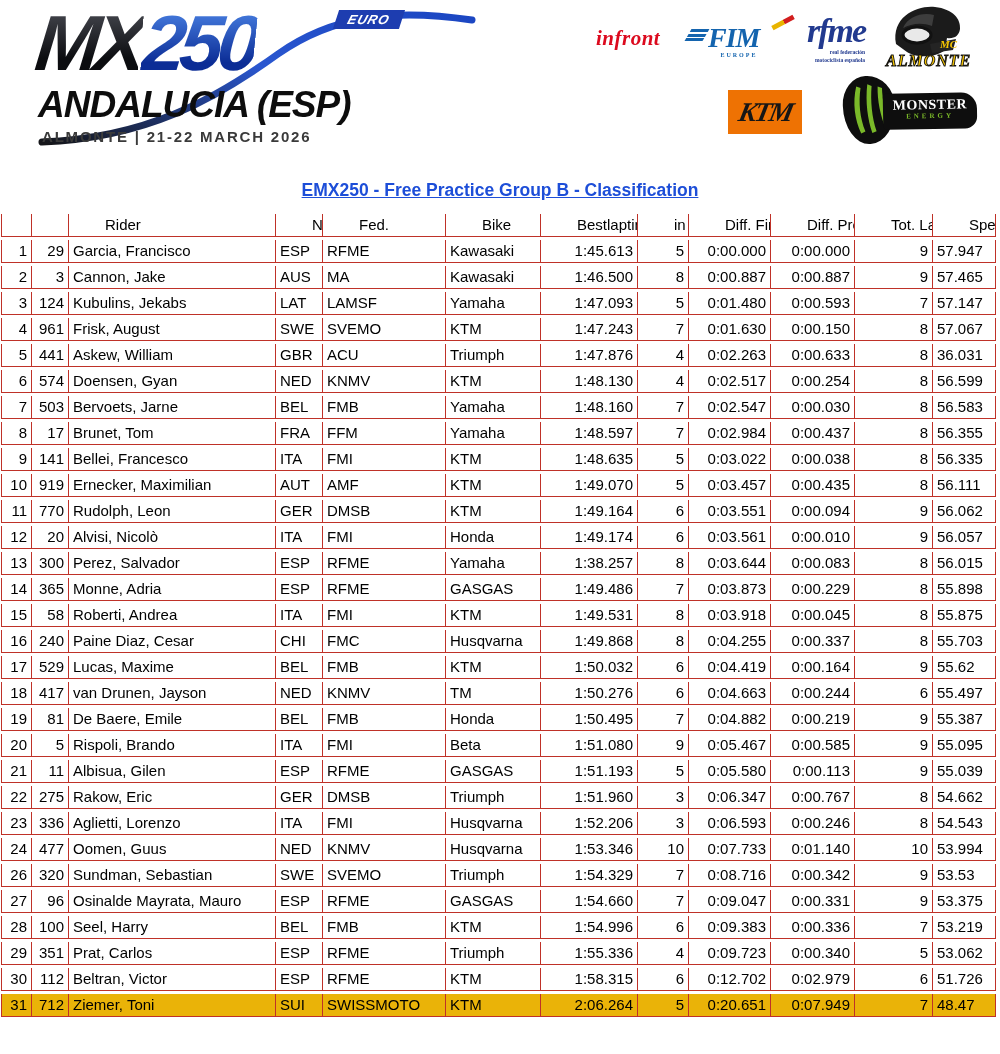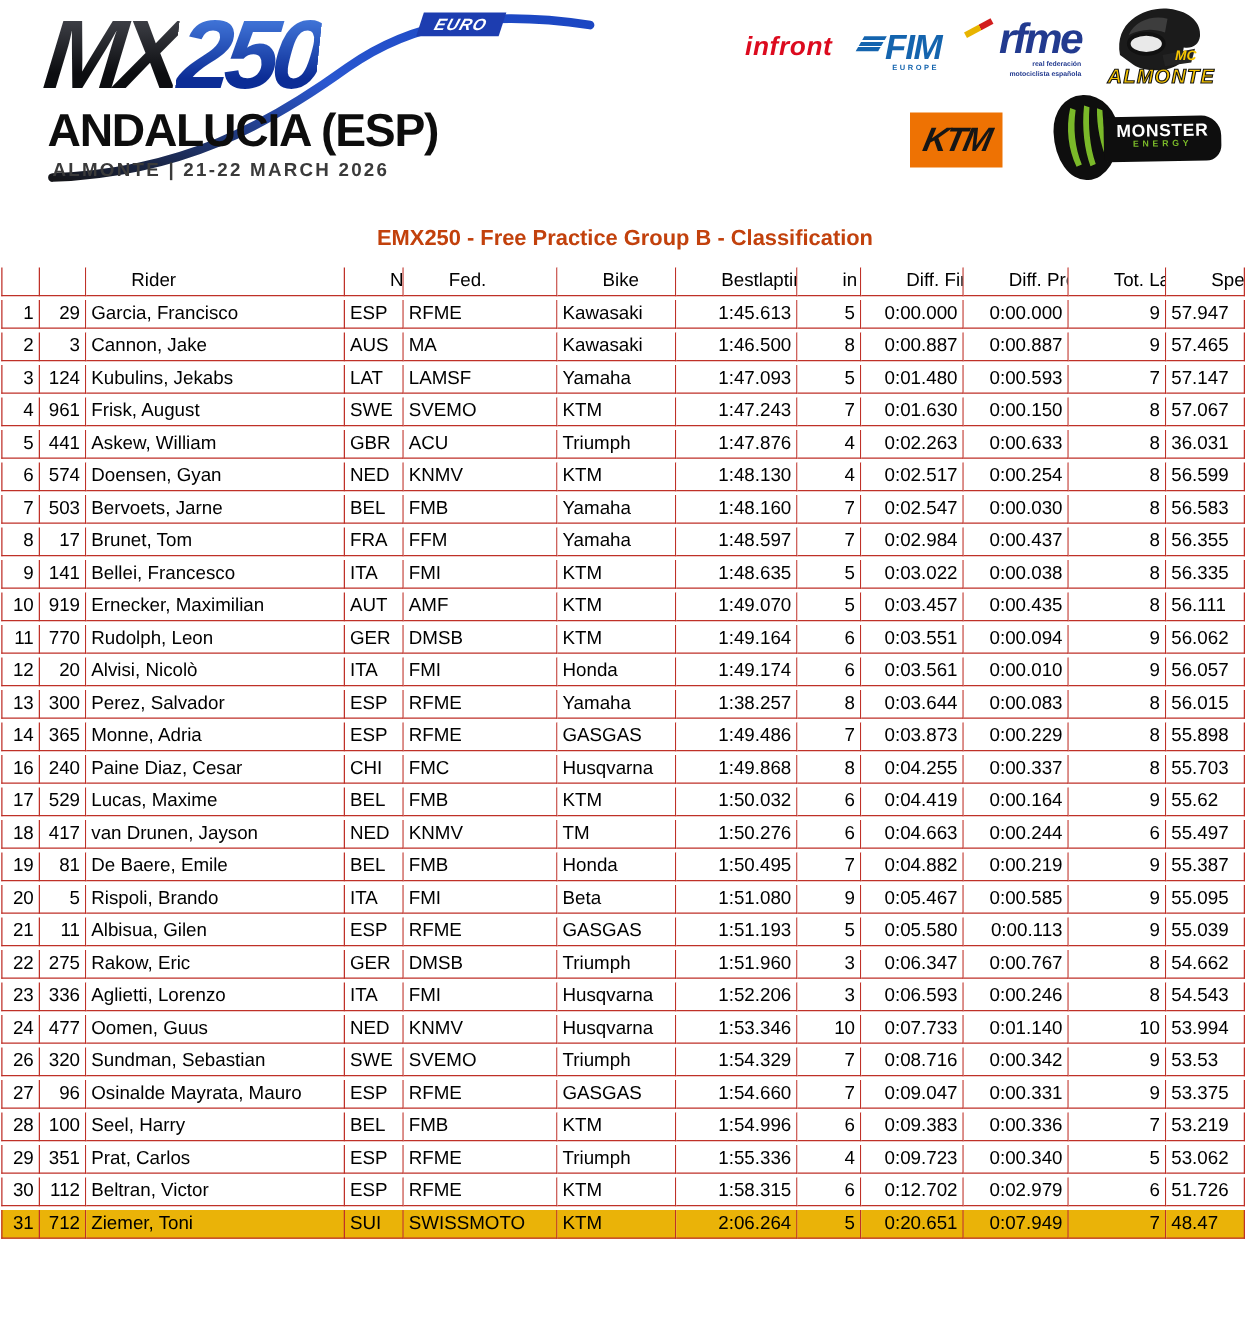--- a/index.html
+++ b/index.html
@@ -12,25 +12,25 @@
   .brand-row{position:relative;z-index:1;white-space:nowrap;line-height:1;}
   .mx,.num{font-style:italic;font-weight:800;font-size:78px;letter-spacing:-6px;display:inline-block;transform:skewX(-6deg);}
   .mx{color:#17181c;}
   .num{color:#1b46c2;margin-left:2px;}
   @supports (-webkit-background-clip:text){
     .mx{background:linear-gradient(180deg,#4b4d55 0%,#0c0d10 70%);-webkit-background-clip:text;-webkit-text-fill-color:transparent;}
     .num{background:linear-gradient(180deg,#4d86e8 0%,#0c2d96 75%);-webkit-background-clip:text;-webkit-text-fill-color:transparent;}
   }
   .euro-badge{position:absolute;left:300px;top:6px;z-index:2;background:#1d3db0;color:#fff;
     font-style:italic;font-weight:700;font-size:13px;padding:2px 12px;transform:skewX(-18deg);letter-spacing:1px;}
-  .event-title{position:absolute;left:2px;top:80px;z-index:1;font-weight:800;font-size:37px;color:#0d0d0d;letter-spacing:-1px;white-space:nowrap;}
+  .event-title{position:absolute;left:2px;top:80px;z-index:1;font-style:italic;font-weight:800;font-size:37px;color:#0d0d0d;letter-spacing:-1px;white-space:nowrap;}
   .event-subtitle{position:absolute;left:6px;top:124px;z-index:1;font-weight:700;font-size:15px;color:#3a3a3a;letter-spacing:1.8px;white-space:nowrap;}
 
   
-  .sponsor{position:absolute;}
+  .sponsor{position:absolute;font-family:Liberation Serif, serif;}
   .infront{left:596px;top:26px;color:#dc0a1e;font-weight:800;font-style:italic;font-size:21px;letter-spacing:0.5px;}
   .fim{left:688px;top:22px;color:#1464ae;text-align:right;}
   .fim-stripes{display:inline-block;width:18px;height:12px;margin-right:2px;vertical-align:6px;
     background:linear-gradient(to bottom,#1464ae 0 3px,transparent 3px 5px,#1464ae 5px 8px,transparent 8px 9px,#1464ae 9px 12px);
     transform:skewX(-30deg);}
   .fim-word{font-style:italic;font-weight:800;font-size:28px;letter-spacing:-1px;}
   .fim-sub{font-size:6px;font-weight:700;letter-spacing:2px;margin-top:-2px;margin-right:2px;}
   .rfme{left:775px;top:14px;color:#223a8f;text-align:right;width:90px;}
   .rfme-word{font-style:italic;font-weight:800;font-size:34px;letter-spacing:-2px;line-height:1;position:relative;}
   .rfme-accent{position:absolute;left:-4px;top:6px;width:24px;height:5px;transform:rotate(-28deg);
@@ -42,21 +42,21 @@
   .monster-blob{position:absolute;left:0;top:0;width:52px;height:68px;background:#0e0e0e;
     border-radius:46% 54% 50% 50% / 42% 46% 56% 58%;transform:rotate(-2deg);display:flex;align-items:center;justify-content:center;}
   .monster-banner{position:absolute;left:40px;top:17px;width:94px;height:36px;background:#0e0e0e;
     border-radius:4px 16px 12px 4px;transform:rotate(-1deg);text-align:center;padding-top:4px;box-sizing:border-box;}
   .monster-word{color:#fff;font-weight:800;font-size:14px;letter-spacing:0.5px;line-height:1.1;}
   .monster-sub{color:#7ab929;font-weight:700;font-size:7px;letter-spacing:3px;line-height:1.2;}
   .almonte{left:878px;top:0px;width:100px;height:72px;}
 
   
   .doc-title{position:absolute;left:0;top:180px;width:1000px;text-align:center;
-    font-weight:700;font-size:17.5px;color:#c2410c;}
+    font-weight:700;font-size:17.5px;color:#1d4ed8;text-decoration:underline;}
 
   
   :root{--red:#bf3128;}
   table.classification{position:absolute;left:1px;top:211px;width:995px;table-layout:fixed;
     border-collapse:separate;border-spacing:0 3px;font-size:15px;color:#000;}
   table.classification th, table.classification td{
     height:22px;line-height:22px;padding:0 4px;box-sizing:border-box;
     border-right:1px solid var(--red);border-bottom:1px solid var(--red);
     white-space:nowrap;overflow:hidden;font-weight:400;background:#fff;}
   table.classification th:first-child, table.classification td:first-child{border-left:1px solid var(--red);}
@@ -358,20 +358,34 @@
           <td class="l">RFME</td>
           <td class="l">GASGAS</td>
           <td class="r">1:49.486</td>
           <td class="r">7</td>
           <td class="r">0:03.873</td>
           <td class="r">0:00.229</td>
           <td class="r">8</td>
           <td class="l">55.898</td>
         </tr>
         <tr>
+          <td class="r">15</td>
+          <td class="r">58</td>
+          <td class="l">Roberti, Andrea</td>
+          <td class="l">ITA</td>
+          <td class="l">FMI</td>
+          <td class="l">KTM</td>
+          <td class="r">1:49.531</td>
+          <td class="r">8</td>
+          <td class="r">0:03.918</td>
+          <td class="r">0:00.045</td>
+          <td class="r">8</td>
+          <td class="l">55.875</td>
+        </tr>
+        <tr>
           <td class="r">16</td>
           <td class="r">240</td>
           <td class="l">Paine Diaz, Cesar</td>
           <td class="l">CHI</td>
           <td class="l">FMC</td>
           <td class="l">Husqvarna</td>
           <td class="r">1:49.868</td>
           <td class="r">8</td>
           <td class="r">0:04.255</td>
           <td class="r">0:00.337</td>

